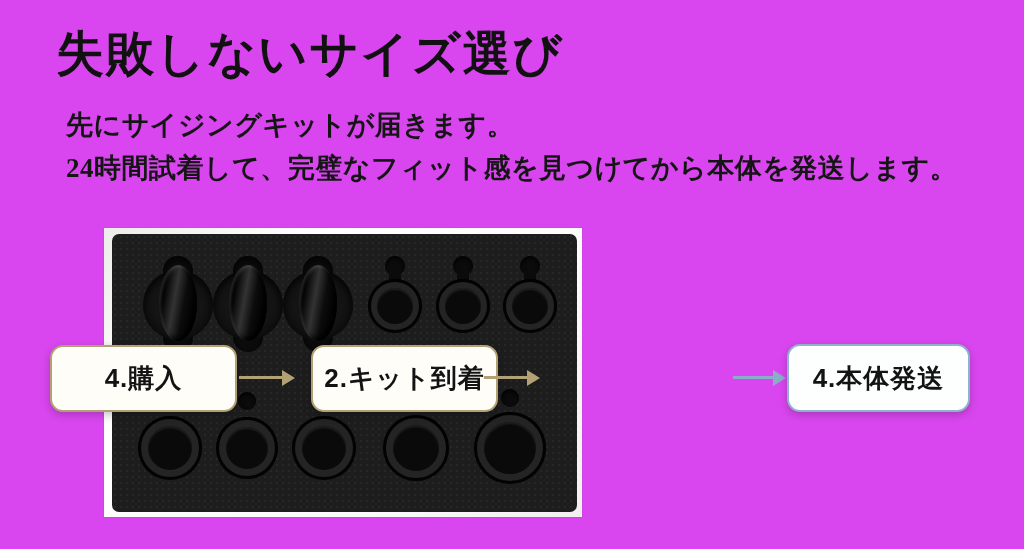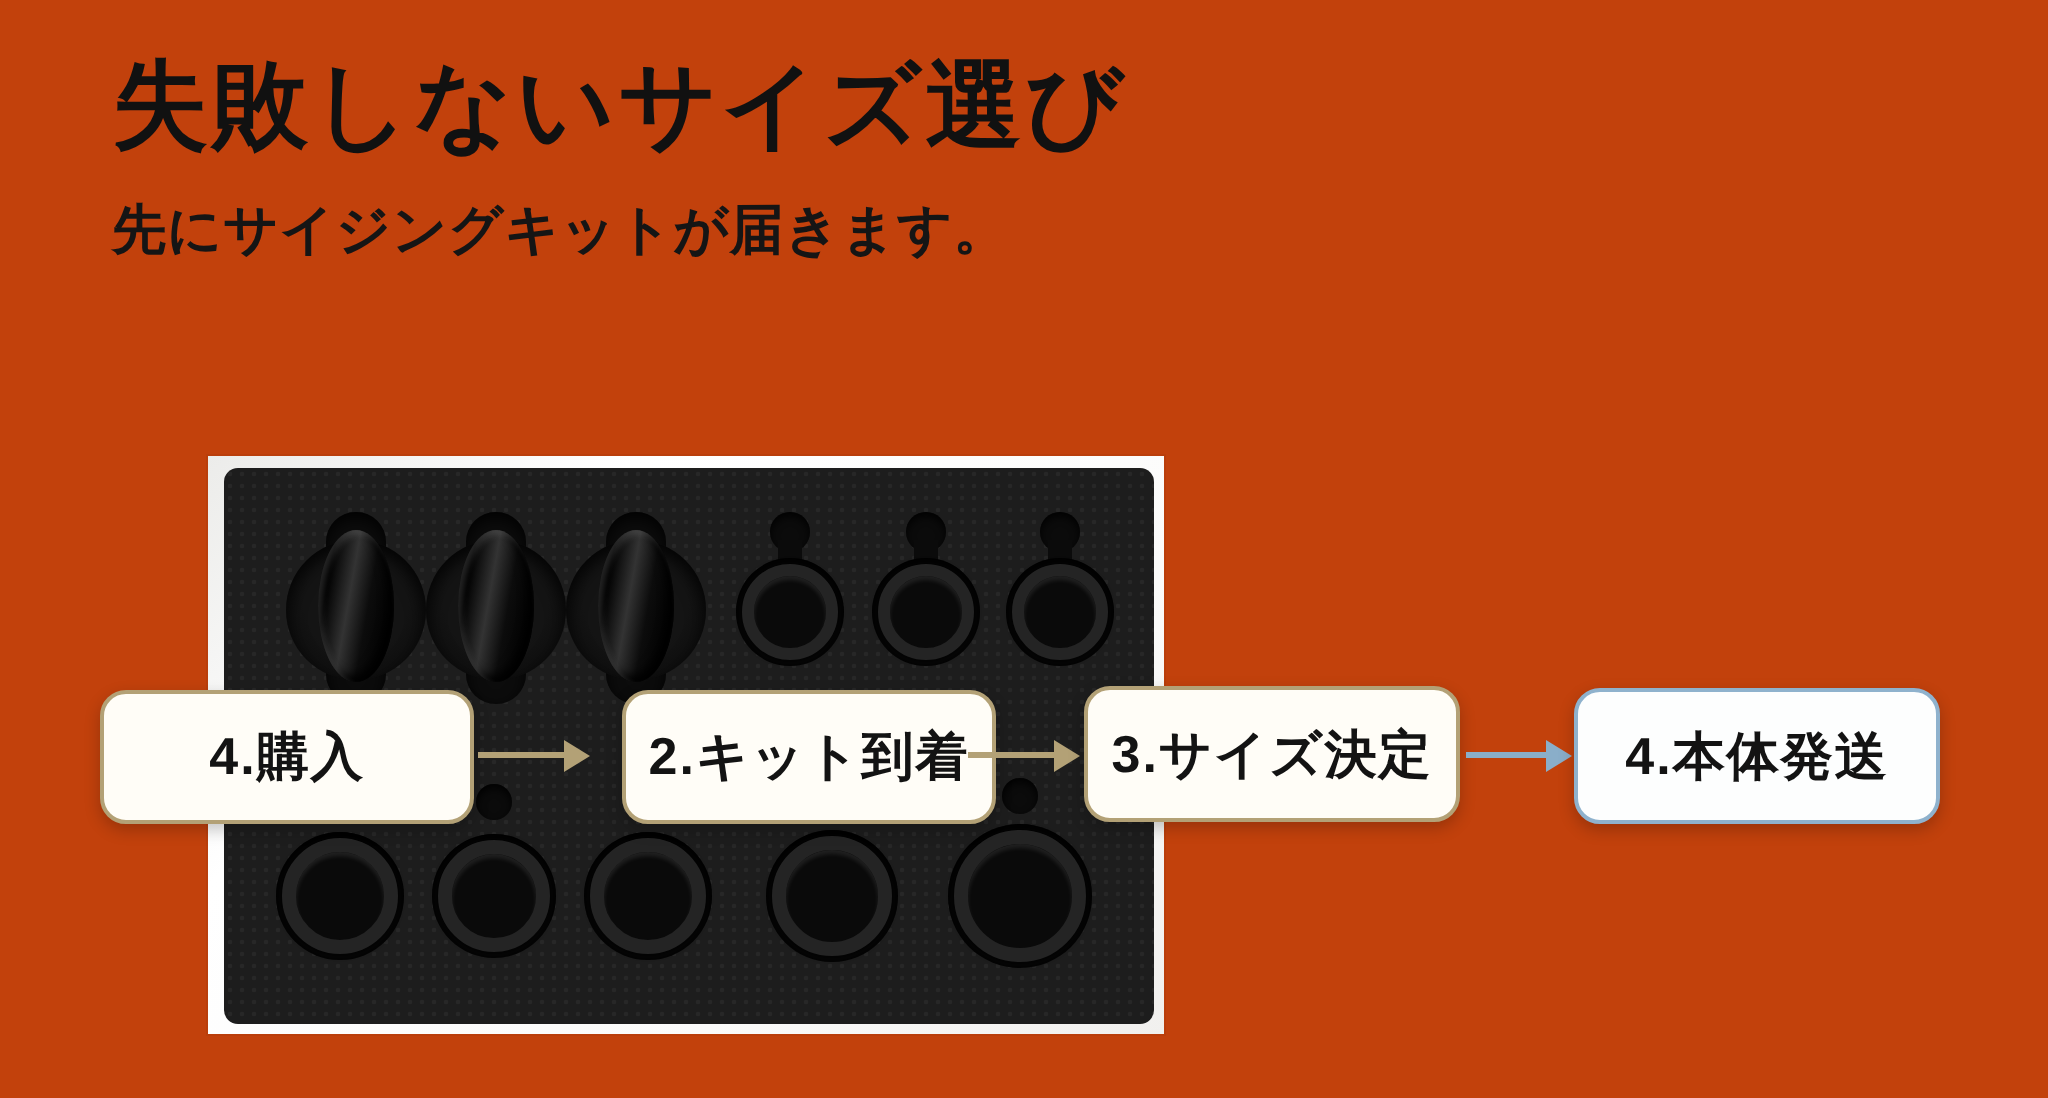--- a/index.html
+++ b/index.html
@@ -1,32 +1,32 @@
 <!DOCTYPE html>
 <html><head>
 <meta charset="utf-8">
 <style>
   html,body{margin:0;padding:0;}
   .canvas{
     position:relative;
     width:1024px;height:549px;
-    background:#c2410c;
+    background:#d946ef;
     overflow:hidden;
     font-family:"Liberation Sans","DejaVu Sans",sans-serif;
   }
 
   
   .title{
     position:absolute;left:56px;top:24px;margin:0;
     font-size:48px;line-height:60px;font-weight:800;
     letter-spacing:2px;color:#111;
     font-family:"Liberation Sans","DejaVu Sans",sans-serif;
   }
   .subtitle{
-    position:absolute;left:56px;top:94px;margin:0;
+    position:absolute;left:56px;top:94px;margin:10px;
     font-family:"Liberation Serif","DejaVu Serif",serif;
     font-weight:600;font-size:27px;line-height:43px;
     color:#151515;letter-spacing:0.5px;
   }
   .subtitle p{margin:0;}
 
   
   .photo{
     position:absolute;left:104px;top:228px;width:478px;height:289px;
     background:linear-gradient(135deg,#ececea 0%,#ffffff 28%,#fbfbfa 70%,#f1f0ee 100%);
@@ -76,20 +76,21 @@
 </style>
 </head>
 <body>
 
 <div class="canvas">
 
   <h1 class="title">失敗しないサイズ選び</h1>
 
   <div class="subtitle">
     <p>先にサイジングキットが届きます。</p>
+    <p>24時間試着して、完璧なフィット感を見つけてから本体を発送します。</p>
   </div>
 
   <div class="photo">
     <div class="foam">
 
       <span class="slot" style="left:51px"></span>
       <span class="recess" style="left:31px"></span>
       <span class="ring-side" style="left:47px"></span>
 
       <span class="slot" style="left:121px"></span>
@@ -135,23 +136,20 @@
   </div>
 
   <div class="arrow gold" style="left:239px;width:43px"></div>
 
   <div class="step" style="left:311px;top:345px;width:187px;height:67px">
     <span>2.キット到着</span>
   </div>
 
   <div class="arrow gold" style="left:484px;width:43px"></div>
 
-  <div class="step" style="left:542px;top:343px;width:188px;height:68px">
-    <span>3.サイズ決定</span>
-  </div>
 
   <div class="arrow blue" style="left:733px;width:40px"></div>
 
   <div class="step blue" style="left:787px;top:344px;width:183px;height:68px">
     <span>4.本体発送</span>
   </div>
 
 </div>
 
 </body></html>

